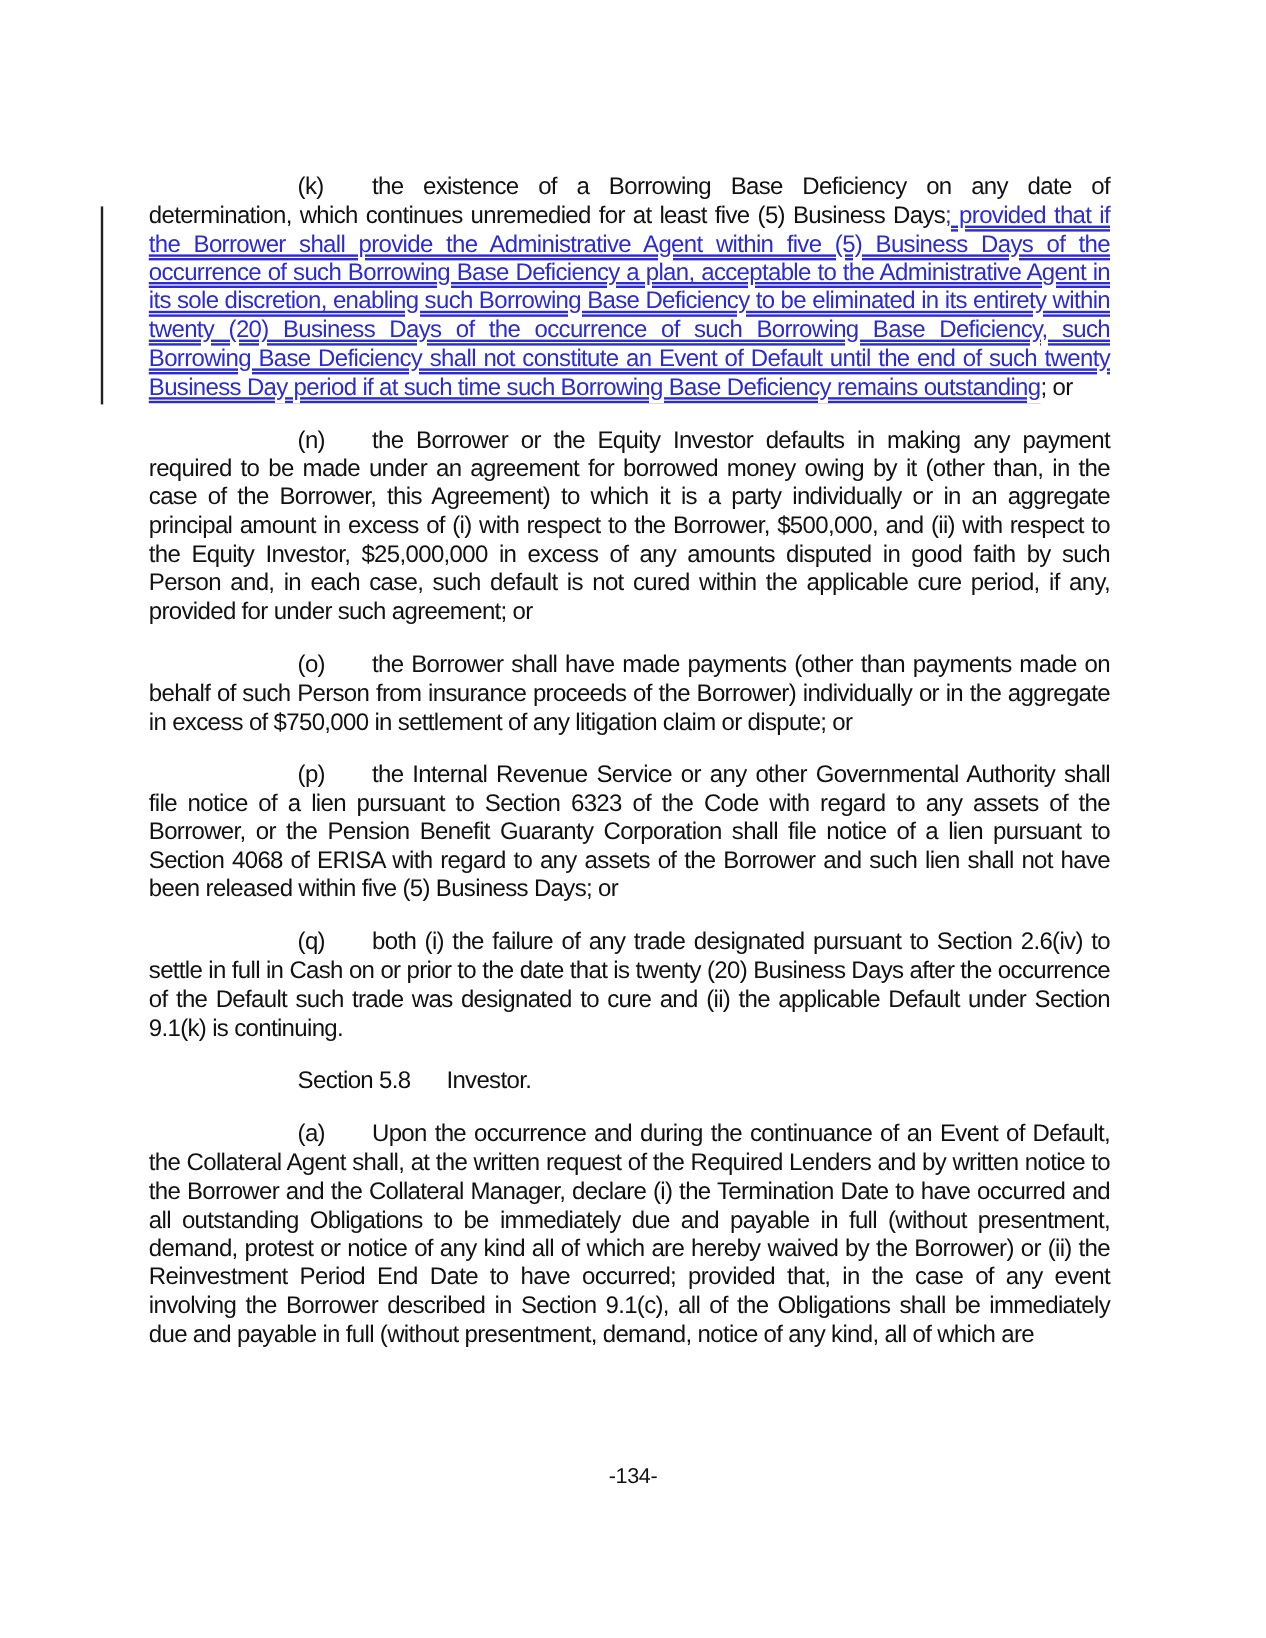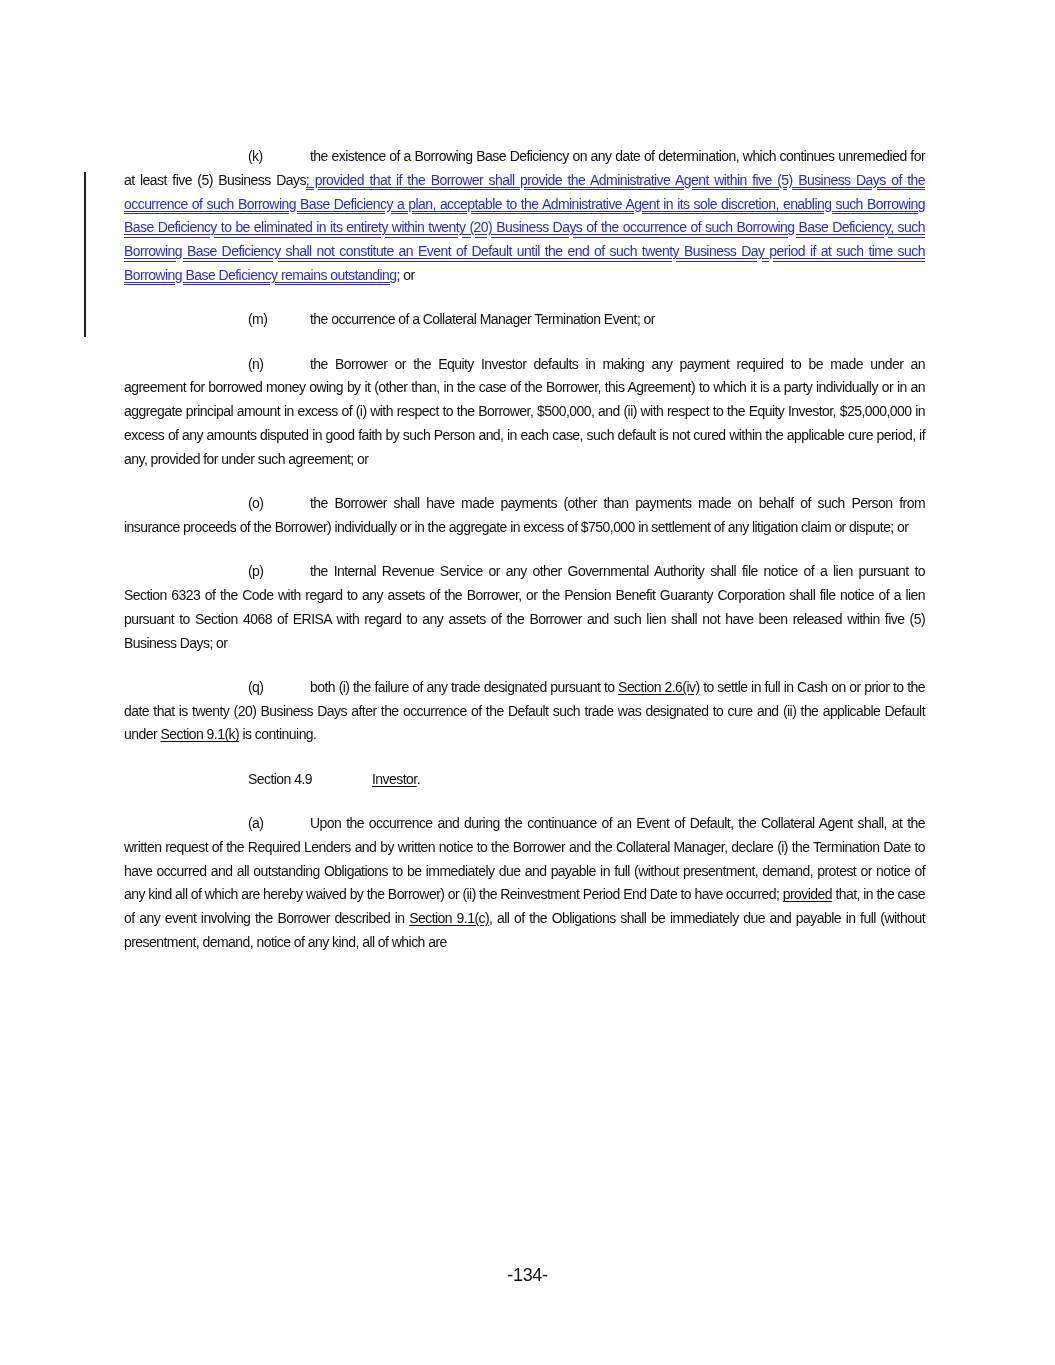--- a/index.html
+++ b/index.html
@@ -1,75 +1,72 @@
 <!DOCTYPE html>
 <html><head>
 <meta charset="utf-8">
 <style>
   html, body { margin: 0; padding: 0; background: #ffffff; }
   body { width: 1055px; height: 1365px; position: relative; overflow: hidden; }
   .page {
     position: absolute; left: 124px; top: 145px; width: 801px;
     font-family: "Liberation Sans Narrow", "Liberation Sans", sans-serif;
-    font-size: 14px; line-height: 23.8px; color: #111111;
+    font-size: 20px; line-height: 23.8px; color: #111111;
     letter-spacing: -0.55px;
   }
   .para { text-align: justify; margin: 0 0 20.5px 0; }
   .label { display: inline-block; width: 62px; margin-left: 124px; }
   .ins {
     color: #2b2bd6;
     text-decoration: underline double #2b2bd6;
     text-underline-offset: 2px;
   }
-  .ul { text-decoration: underline; text-underline-offset: 2px; }
+  .ul { text-underline-offset: 2px; }
   .change-bar {
     position: absolute; left: 84px; top: 172px; width: 1.5px; height: 165px; background: #222;
   }
   .section-head { margin: 0 0 20.5px 124px; }
   .section-head .num { display: inline-block; width: 124px; }
   .footer {
-    position: absolute; left: 0; width: 1055px; top: 1265px; text-align: center;
+    position: absolute; left: 0; width: 1055px; top: 1220px; text-align: center;
     font-family: "Liberation Sans", sans-serif; font-size: 18px; color: #111;
     letter-spacing: -0.3px;
   }
 </style>
 </head>
 <body>
 
 <div class="change-bar"></div>
 
 <div class="page">
 
   <p class="para">
     <span class="label">(k)</span><span>the existence of a Borrowing Base Deficiency on any date of determination, which continues unremedied for at least five (5) Business Days</span><span class="ins">; provided that if the Borrower shall provide the Administrative Agent within five (5) Business Days of the occurrence of such Borrowing Base Deficiency a plan, acceptable to the Administrative Agent in its sole discretion, enabling such Borrowing Base Deficiency to be eliminated in its entirety within twenty (20) Business Days of the occurrence of such Borrowing Base Deficiency, such Borrowing Base Deficiency shall not constitute an Event of Default until the end of such twenty Business Day period if at such time such Borrowing Base Deficiency remains outstanding</span><span>; or</span>
   </p>
 
 
-  <p class="para">
-    <span class="label">(m)</span><span>the occurrence of a Collateral Manager Termination Event; or</span>
-  </p>
 
   <p class="para">
     <span class="label">(n)</span><span>the Borrower or the Equity Investor defaults in making any payment required to be made under an agreement for borrowed money owing by it (other than, in the case of the Borrower, this Agreement) to which it is a party individually or in an aggregate principal amount in excess of (i) with respect to the Borrower, $500,000, and (ii) with respect to the Equity Investor, $25,000,000 in excess of any amounts disputed in good faith by such Person and, in each case, such default is not cured within the applicable cure period, if any, provided for under such agreement; or</span>
   </p>
 
   <p class="para">
     <span class="label">(o)</span><span>the Borrower shall have made payments (other than payments made on behalf of such Person from insurance proceeds of the Borrower) individually or in the aggregate in excess of $750,000 in settlement of any litigation claim or dispute; or</span>
   </p>
 
   <p class="para">
     <span class="label">(p)</span><span>the Internal Revenue Service or any other Governmental Authority shall file notice of a lien pursuant to Section 6323 of the Code with regard to any assets of the Borrower, or the Pension Benefit Guaranty Corporation shall file notice of a lien pursuant to Section 4068 of ERISA with regard to any assets of the Borrower and such lien shall not have been released within five (5) Business Days; or</span>
   </p>
 
   <p class="para">
     <span class="label">(q)</span><span>both (i) the failure of any trade designated pursuant to </span><span class="ul">Section 2.6(iv)</span><span> to settle in full in Cash on or prior to the date that is twenty (20) Business Days after the occurrence of the Default such trade was designated to cure and (ii) the applicable Default under </span><span class="ul">Section 9.1(k)</span><span> is continuing.</span>
   </p>
 
   <p class="section-head">
-    <span class="num">Section 4.9</span><span class="ul">Investor</span><span>.</span>
+    <span class="num">Section 5.8</span><span class="ul">Investor</span><span>.</span>
   </p>
 
   <p class="para">
     <span class="label">(a)</span><span>Upon the occurrence and during the continuance of an Event of Default, the Collateral Agent shall, at the written  request of the Required Lenders and by written notice to the Borrower and the Collateral Manager, declare (i) the Termination Date to have occurred and all outstanding Obligations to be immediately due and payable in full (without presentment, demand, protest or notice of any kind all of which are hereby waived by the Borrower) or (ii) the Reinvestment Period End Date to have occurred; </span><span class="ul">provided</span><span> that, in the case of any event involving the Borrower described in </span><span class="ul">Section 9.1(c)</span><span>, all of the Obligations shall be immediately due and payable in full (without presentment, demand, notice of any kind, all of which are</span>
   </p>
 </div>
 
 <div class="footer">-134-</div>
 
 </body></html>

